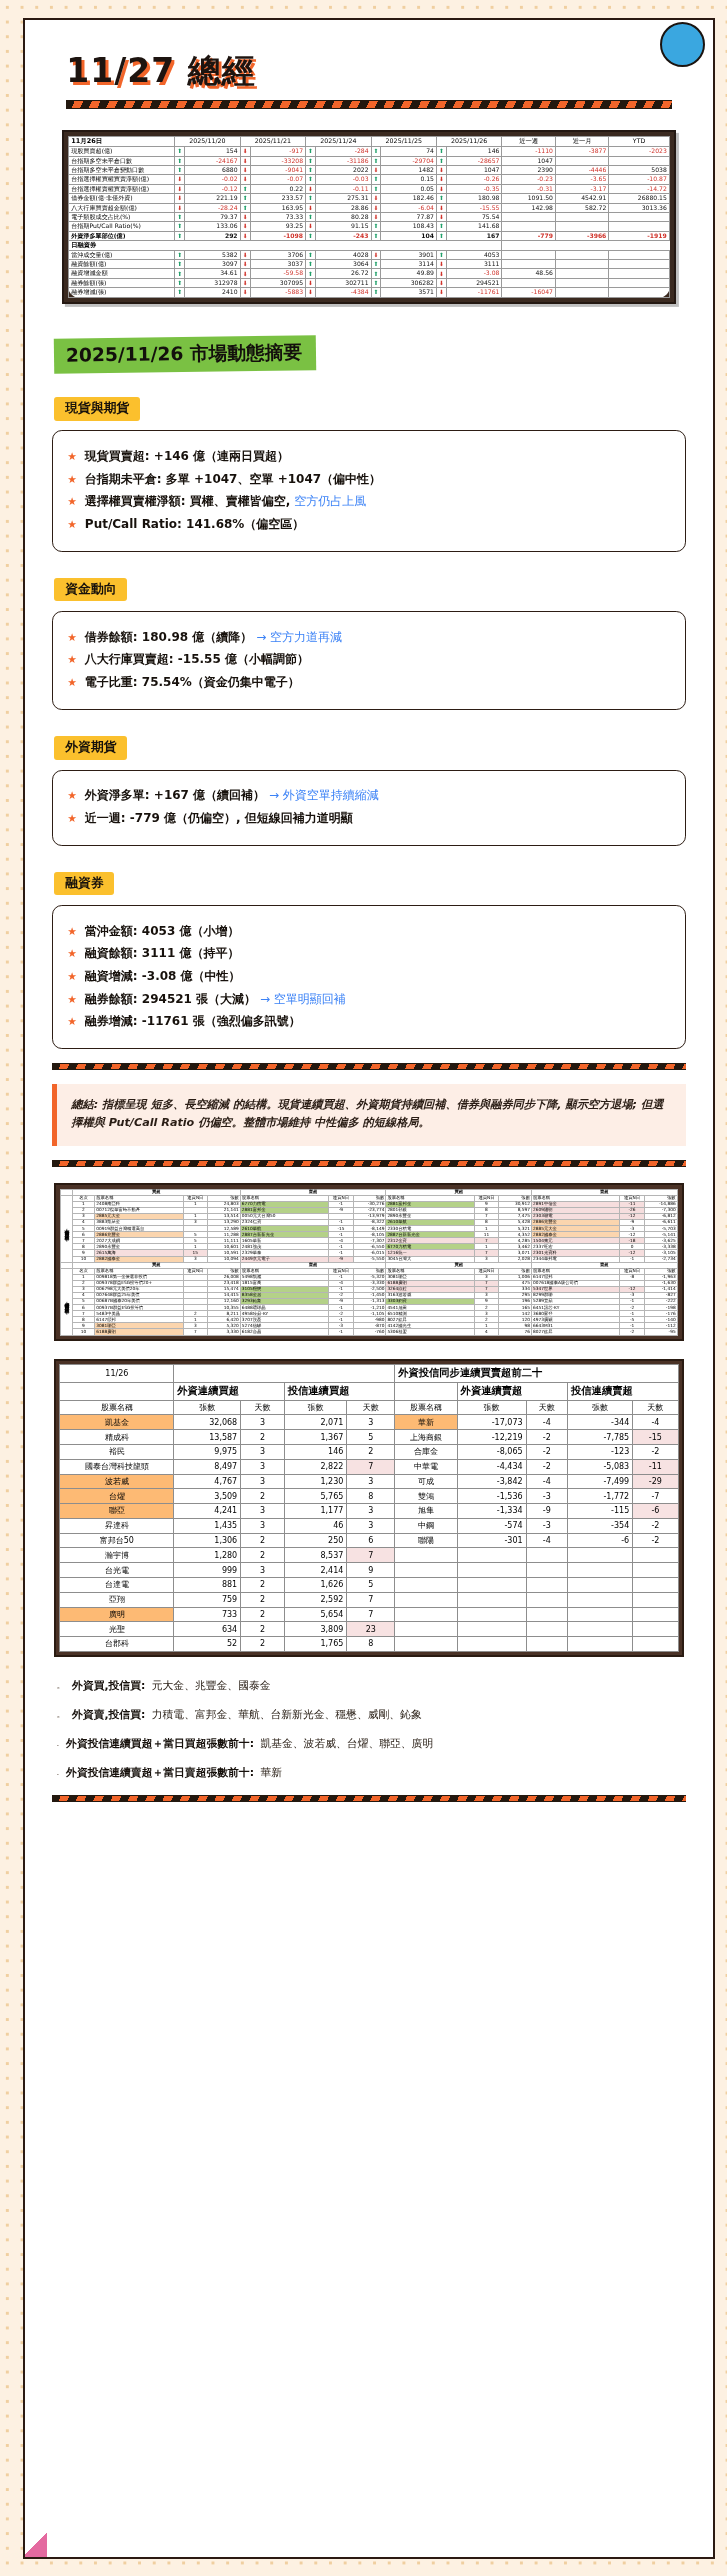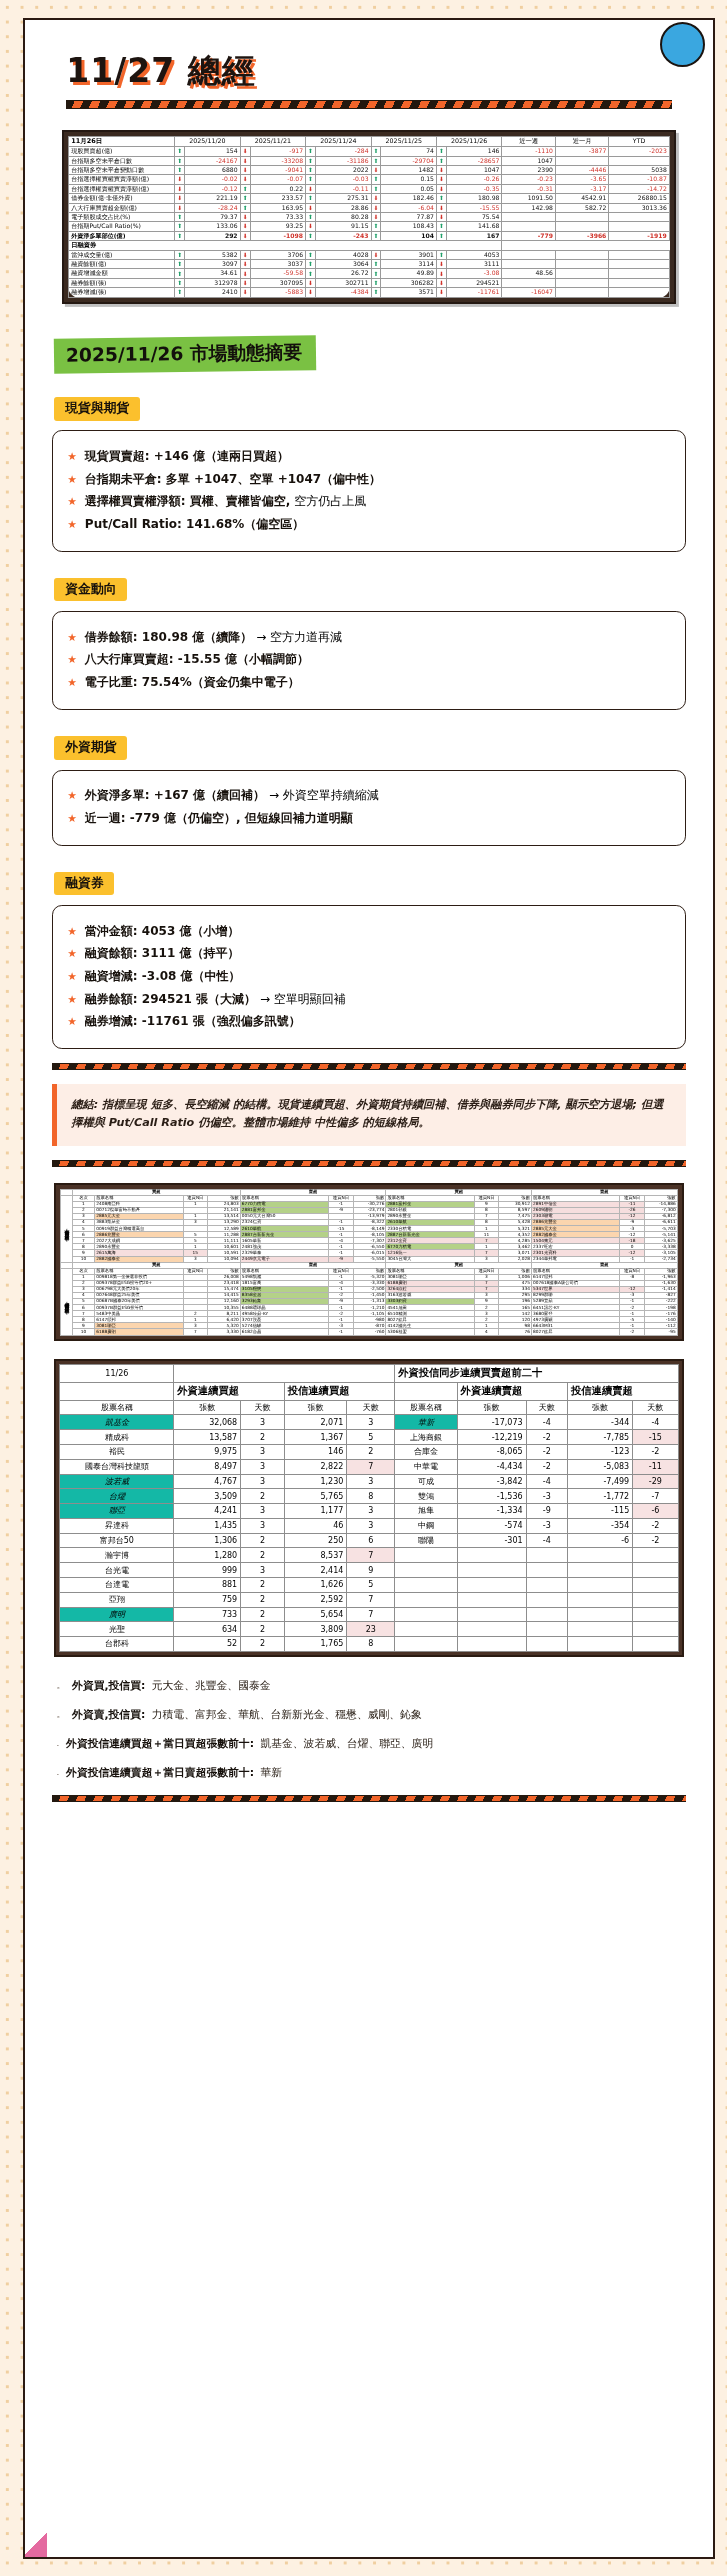--- a/index.html
+++ b/index.html
@@ -96,21 +96,21 @@
     border:1.6px solid #2d1d14; border-radius:9.8px; padding:10.8px 13.8px 11.8px 13.8px;
     margin:0 5.9px 0 5.9px; background:#fff;
   }
   .bullet{
     display:flex; align-items:flex-start; gap:7.9px;
     font-size:12px; line-height:1.3; margin:6.9px 0; color:#17110c;
     font-family:"DejaVu Sans","Liberation Sans",sans-serif;
   }
   .bullet .star{ color:#f2652a; font-size:10.8px; line-height:1.45; }
   .bullet b{ font-weight:bold; }
-  .bullet .tail{ color:#000000; font-weight:normal; }
+  .bullet .tail{ color:#3b82f6; font-weight:normal; }
 
   
   .summary{
     margin:0 5.9px; background:#fdeee6; border-left:5.9px solid #f2652a;
     padding:11.8px 13.8px 13.8px 13.8px;
   }
   .summary p{
     margin:0; font-size:11.2px; line-height:1.65; font-style:italic;
     font-weight:bold; color:#2a1d15;
     font-family:"DejaVu Sans","Liberation Sans",sans-serif;
@@ -141,21 +141,21 @@
   .btm-frame{ margin:17.7px 7.9px 0 7.9px; padding:2.9px; background:#4a3226; border:2px solid #2a1b12;}
   table.btm{
     width:100%; border-collapse:collapse; background:#fff;
     font-size:8px; font-family:"DejaVu Sans","Liberation Sans",sans-serif;
   }
   table.btm td, table.btm th{ border:0.6px solid #8d8d8d; padding:1.4px 2.9px; }
   table.btm .nm{ text-align:center; }
   table.btm .nu{ text-align:right; }
   table.btm .dy{ text-align:center; }
   .bigttl{ font-size:10.3px; font-weight:bold; text-align:left; }
-  .r-pink{ background:#14b8a6;font-style:italic; }
+  .r-pink{ background:#fdba74; }
   .c-pink{ background:#f7e2e2; }
 
   
   .notes{ margin:21.6px 9.8px 0 9.8px; }
   .note{
     display:flex; gap:6.9px; font-size:10.8px; line-height:1.4; margin:12.8px 0;
     color:#17110c; font-family:"DejaVu Sans","Liberation Sans",sans-serif;
   }
   .note .dot{ color:#6b5c50; font-size:8.8px; line-height:1.6; }
   .note b{ font-weight:bold; }

